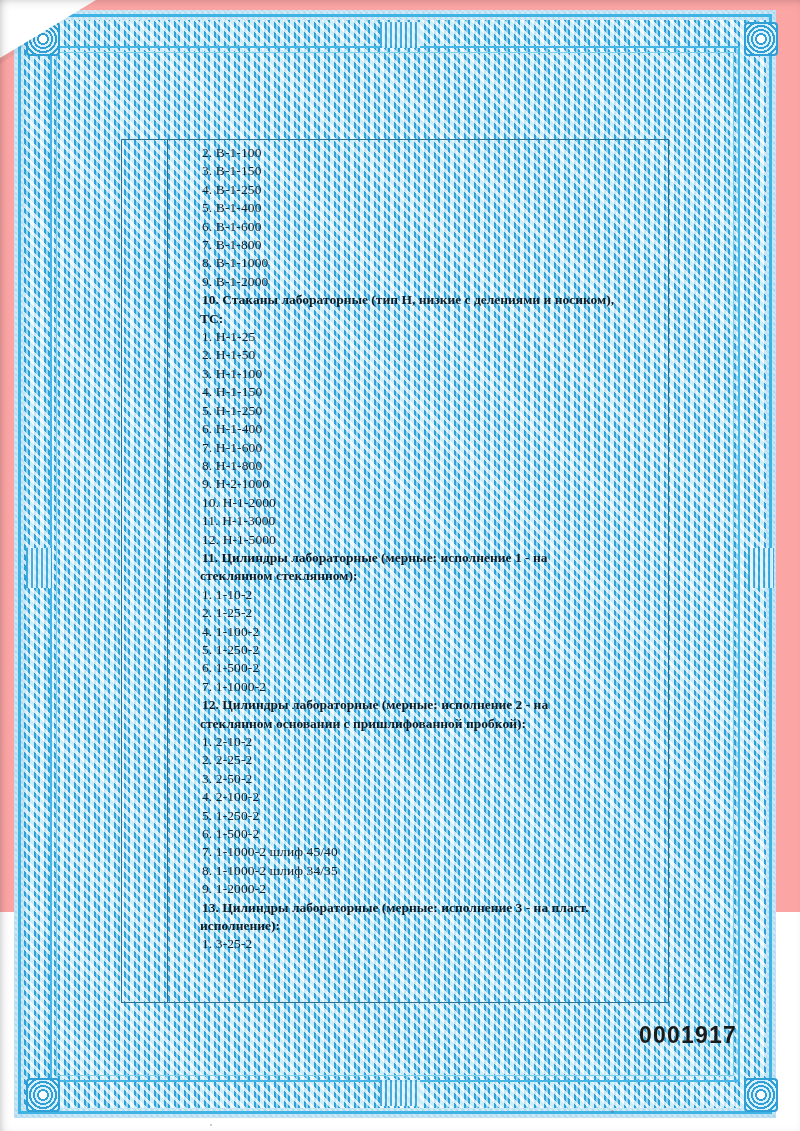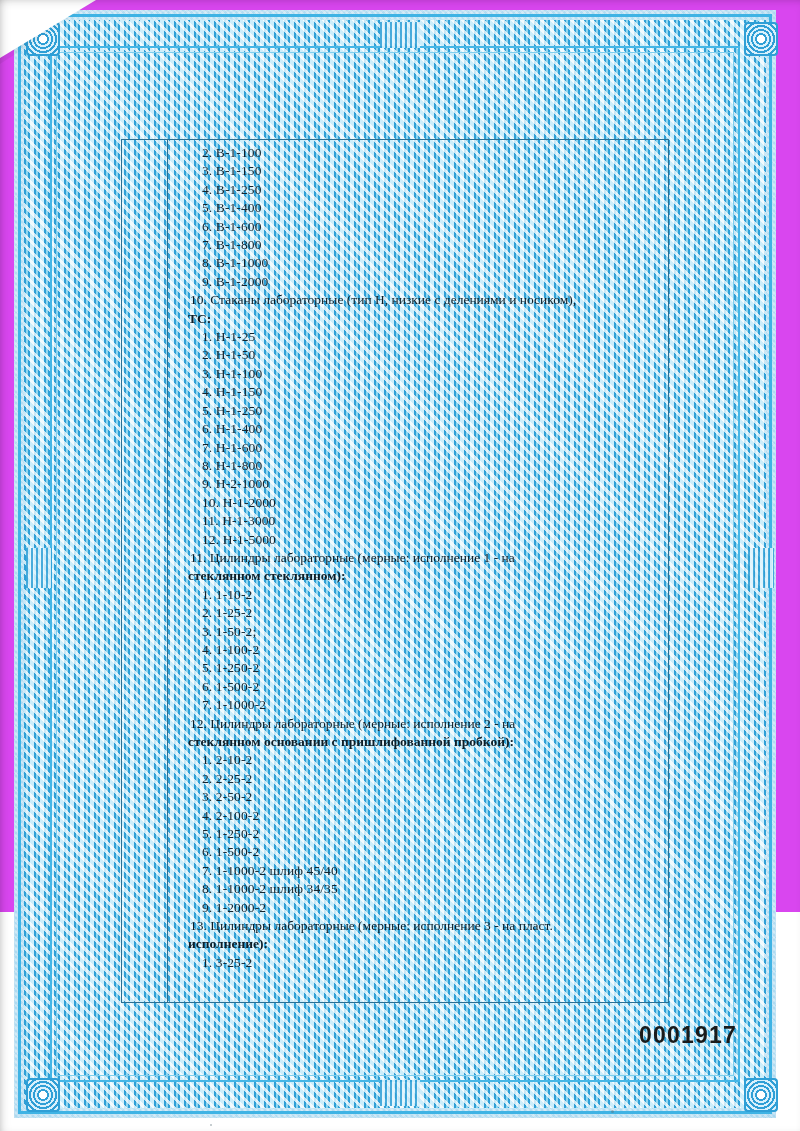--- a/index.html
+++ b/index.html
@@ -11,21 +11,21 @@
     width: 800px;
     height: 1131px;
     overflow: hidden;
     font-family: "Liberation Serif", serif;
   }
 
   .page {
     position: relative;
     width: 800px;
     height: 912px;
-    background: #d946ef;
+    background: #fca5a5;
   }
 
   
   .paper {
     position: absolute;
     left: 14px;
     top: 10px;
     width: 762px;
     height: 1108px;
     background:
@@ -183,34 +183,34 @@
     font-size: 13.5px;
     line-height: 18.4px;
     color: #15252f;
     white-space: pre;
     letter-spacing: 0.1px;
   }
   .line.sub {
     padding-left: 22px;
   }
   .heading {
-    font-weight: normal;
+    font-weight: bold;
     font-size: 13.5px;
     line-height: 18.4px;
     color: #0e1e28;
     padding-left: 6px;
     text-indent: -6px;
-    margin-left: 10px;
+    margin-left: 22px;
   }
   .heading-cont {
     font-weight: bold;
     font-size: 13.5px;
     line-height: 18.4px;
     color: #0e1e28;
-    padding-left: 8px;
+    padding-left: 20px;
   }
 
   
   .serial {
     position: absolute;
     left: 639px;
     top: 1022px;
     font-family: "Liberation Sans", sans-serif;
     font-size: 23px;
     font-weight: bold;
@@ -269,21 +269,20 @@
         <div class="line sub">7. Н-1-600</div>
         <div class="line sub">8. Н-1-800</div>
         <div class="line sub">9. Н-2-1000</div>
         <div class="line sub">10. Н-1-2000</div>
         <div class="line sub">11. Н-1-3000</div>
         <div class="line sub">12. Н-1-5000</div>
         <div class="heading">11. Цилиндры лабораторные (мерные: исполнение 1 - на</div>
         <div class="heading-cont">стеклянном стеклянном):</div>
         <div class="line sub">1. 1-10-2</div>
         <div class="line sub">2. 1-25-2</div>
-        <div class="line sub">3. 1-50-2;</div>
         <div class="line sub">4. 1-100-2</div>
         <div class="line sub">5. 1-250-2</div>
         <div class="line sub">6. 1-500-2</div>
         <div class="line sub">7. 1-1000-2</div>
         <div class="heading">12. Цилиндры лабораторные (мерные: исполнение 2 - на</div>
         <div class="heading-cont">стеклянном основании с пришлифованной пробкой):</div>
         <div class="line sub">1. 2-10-2</div>
         <div class="line sub">2. 2-25-2</div>
         <div class="line sub">3. 2-50-2</div>
         <div class="line sub">4. 2-100-2</div>

